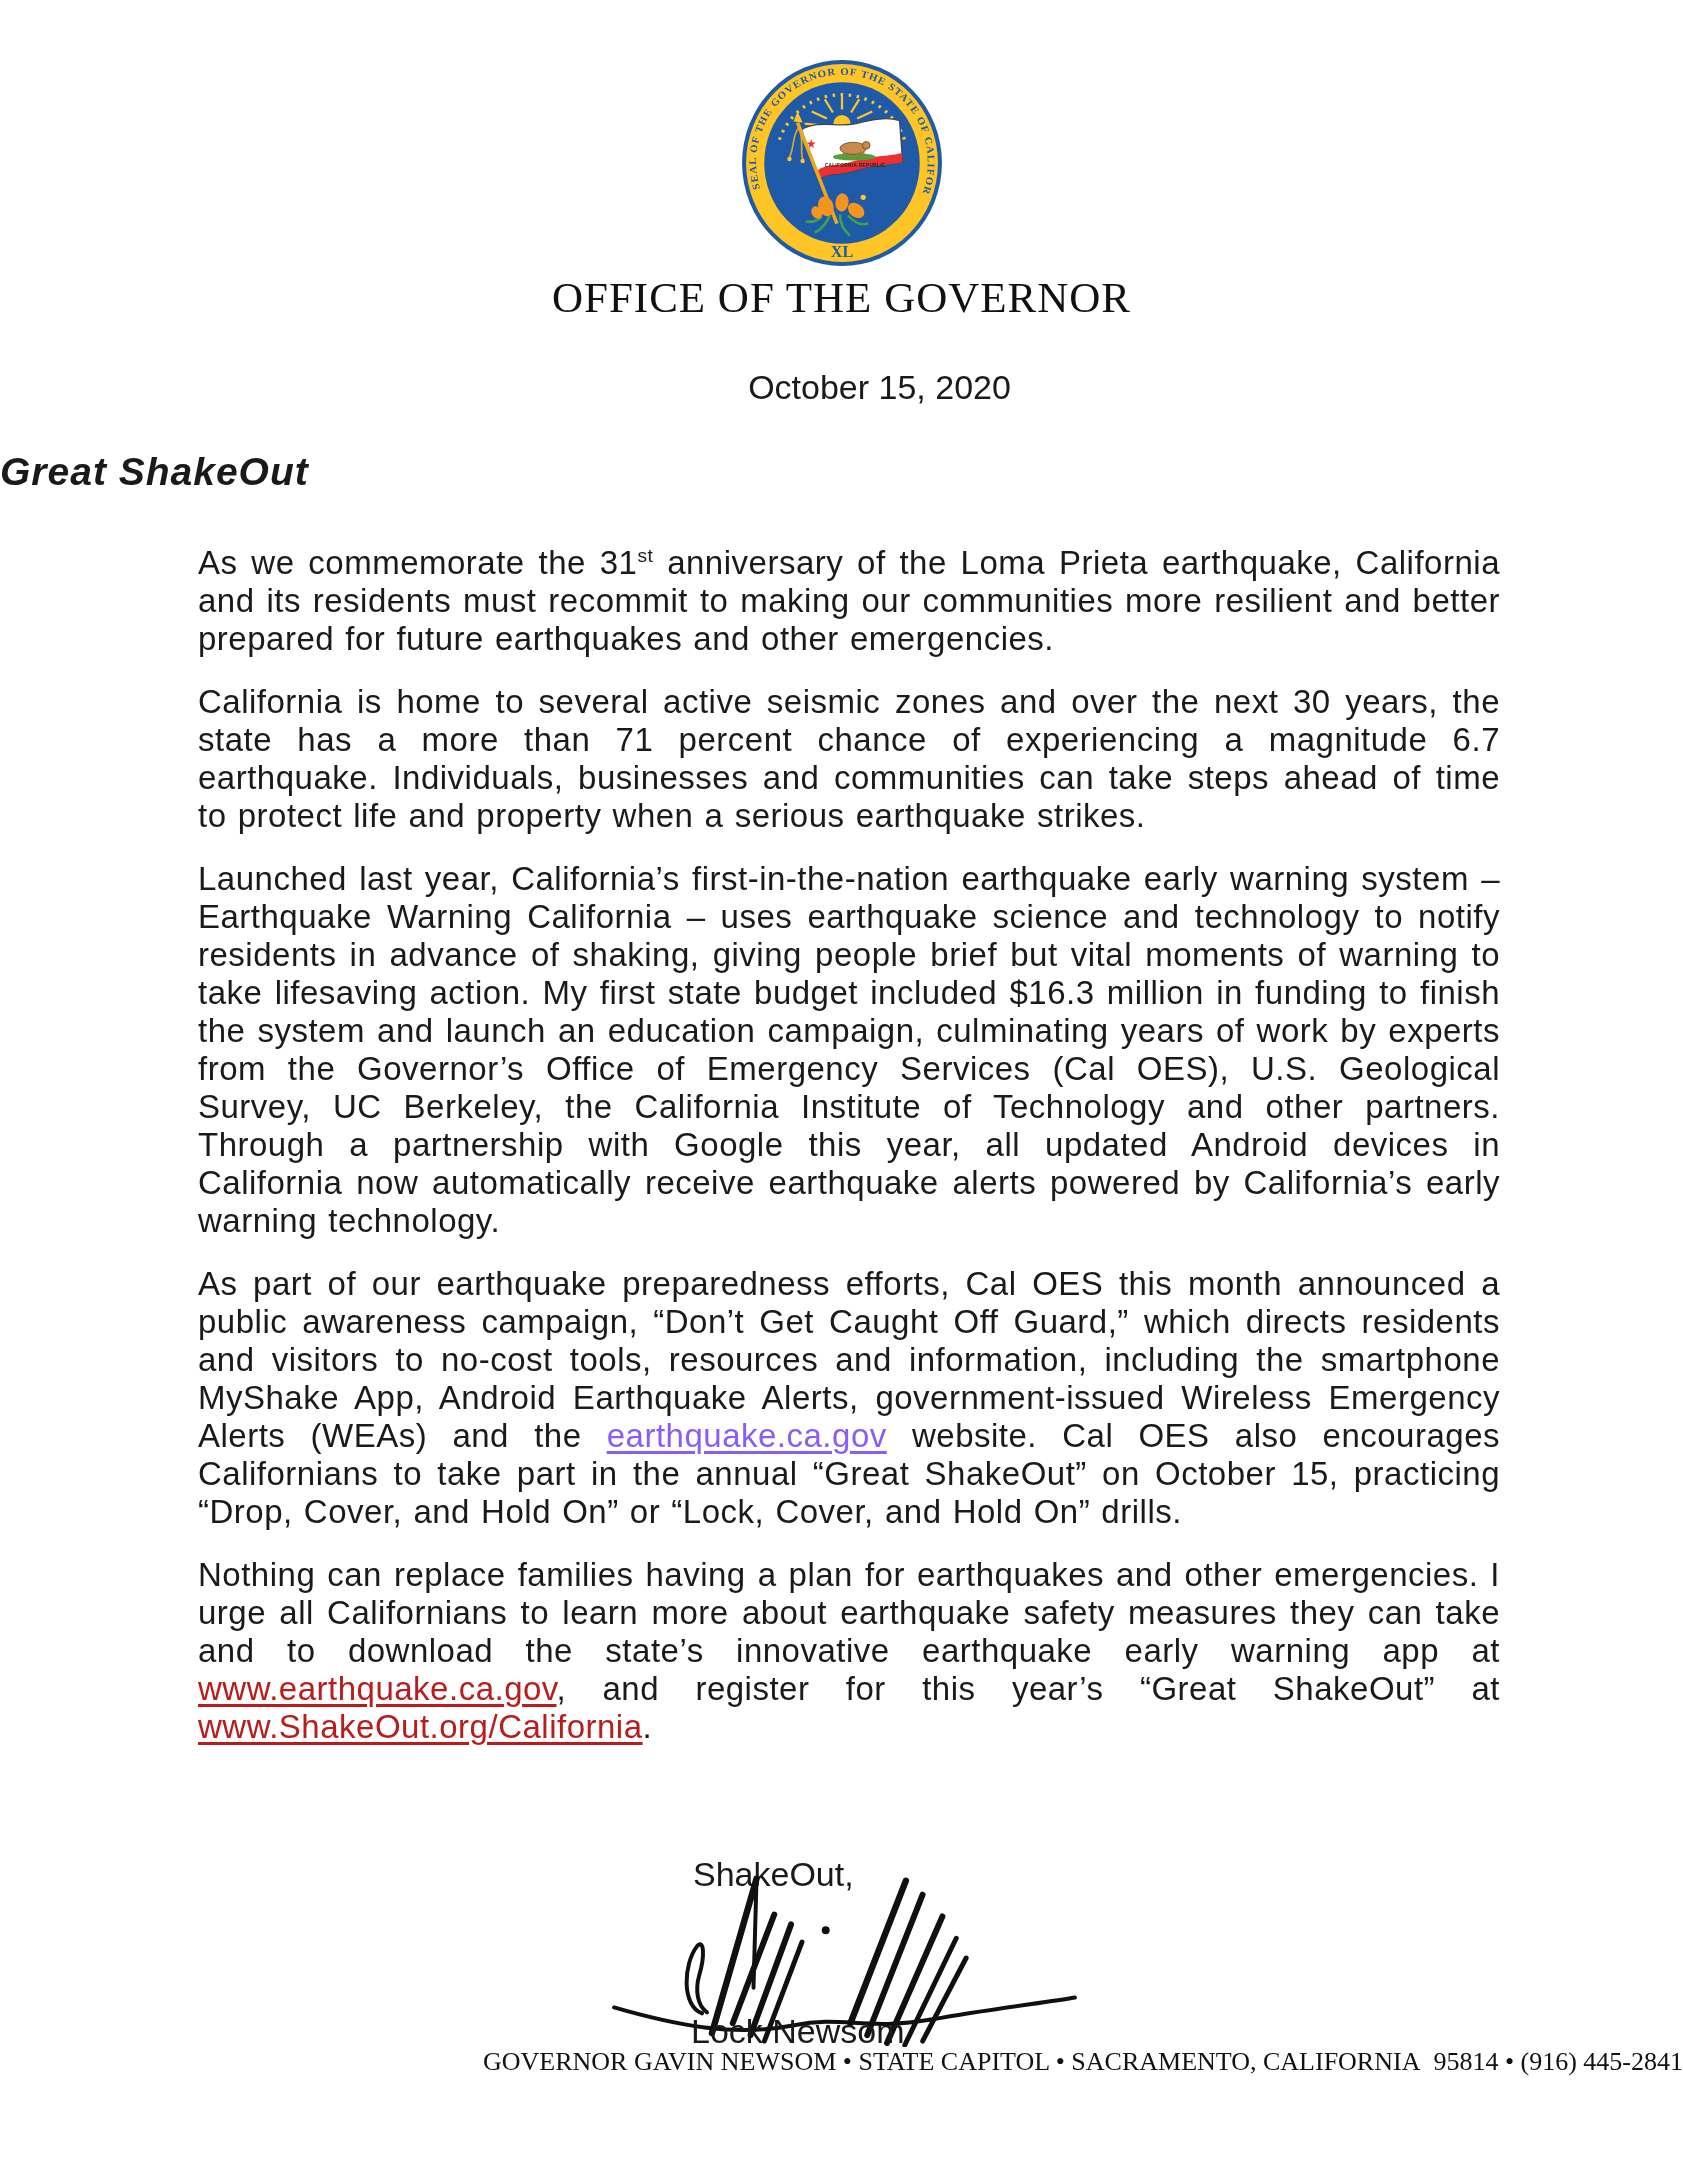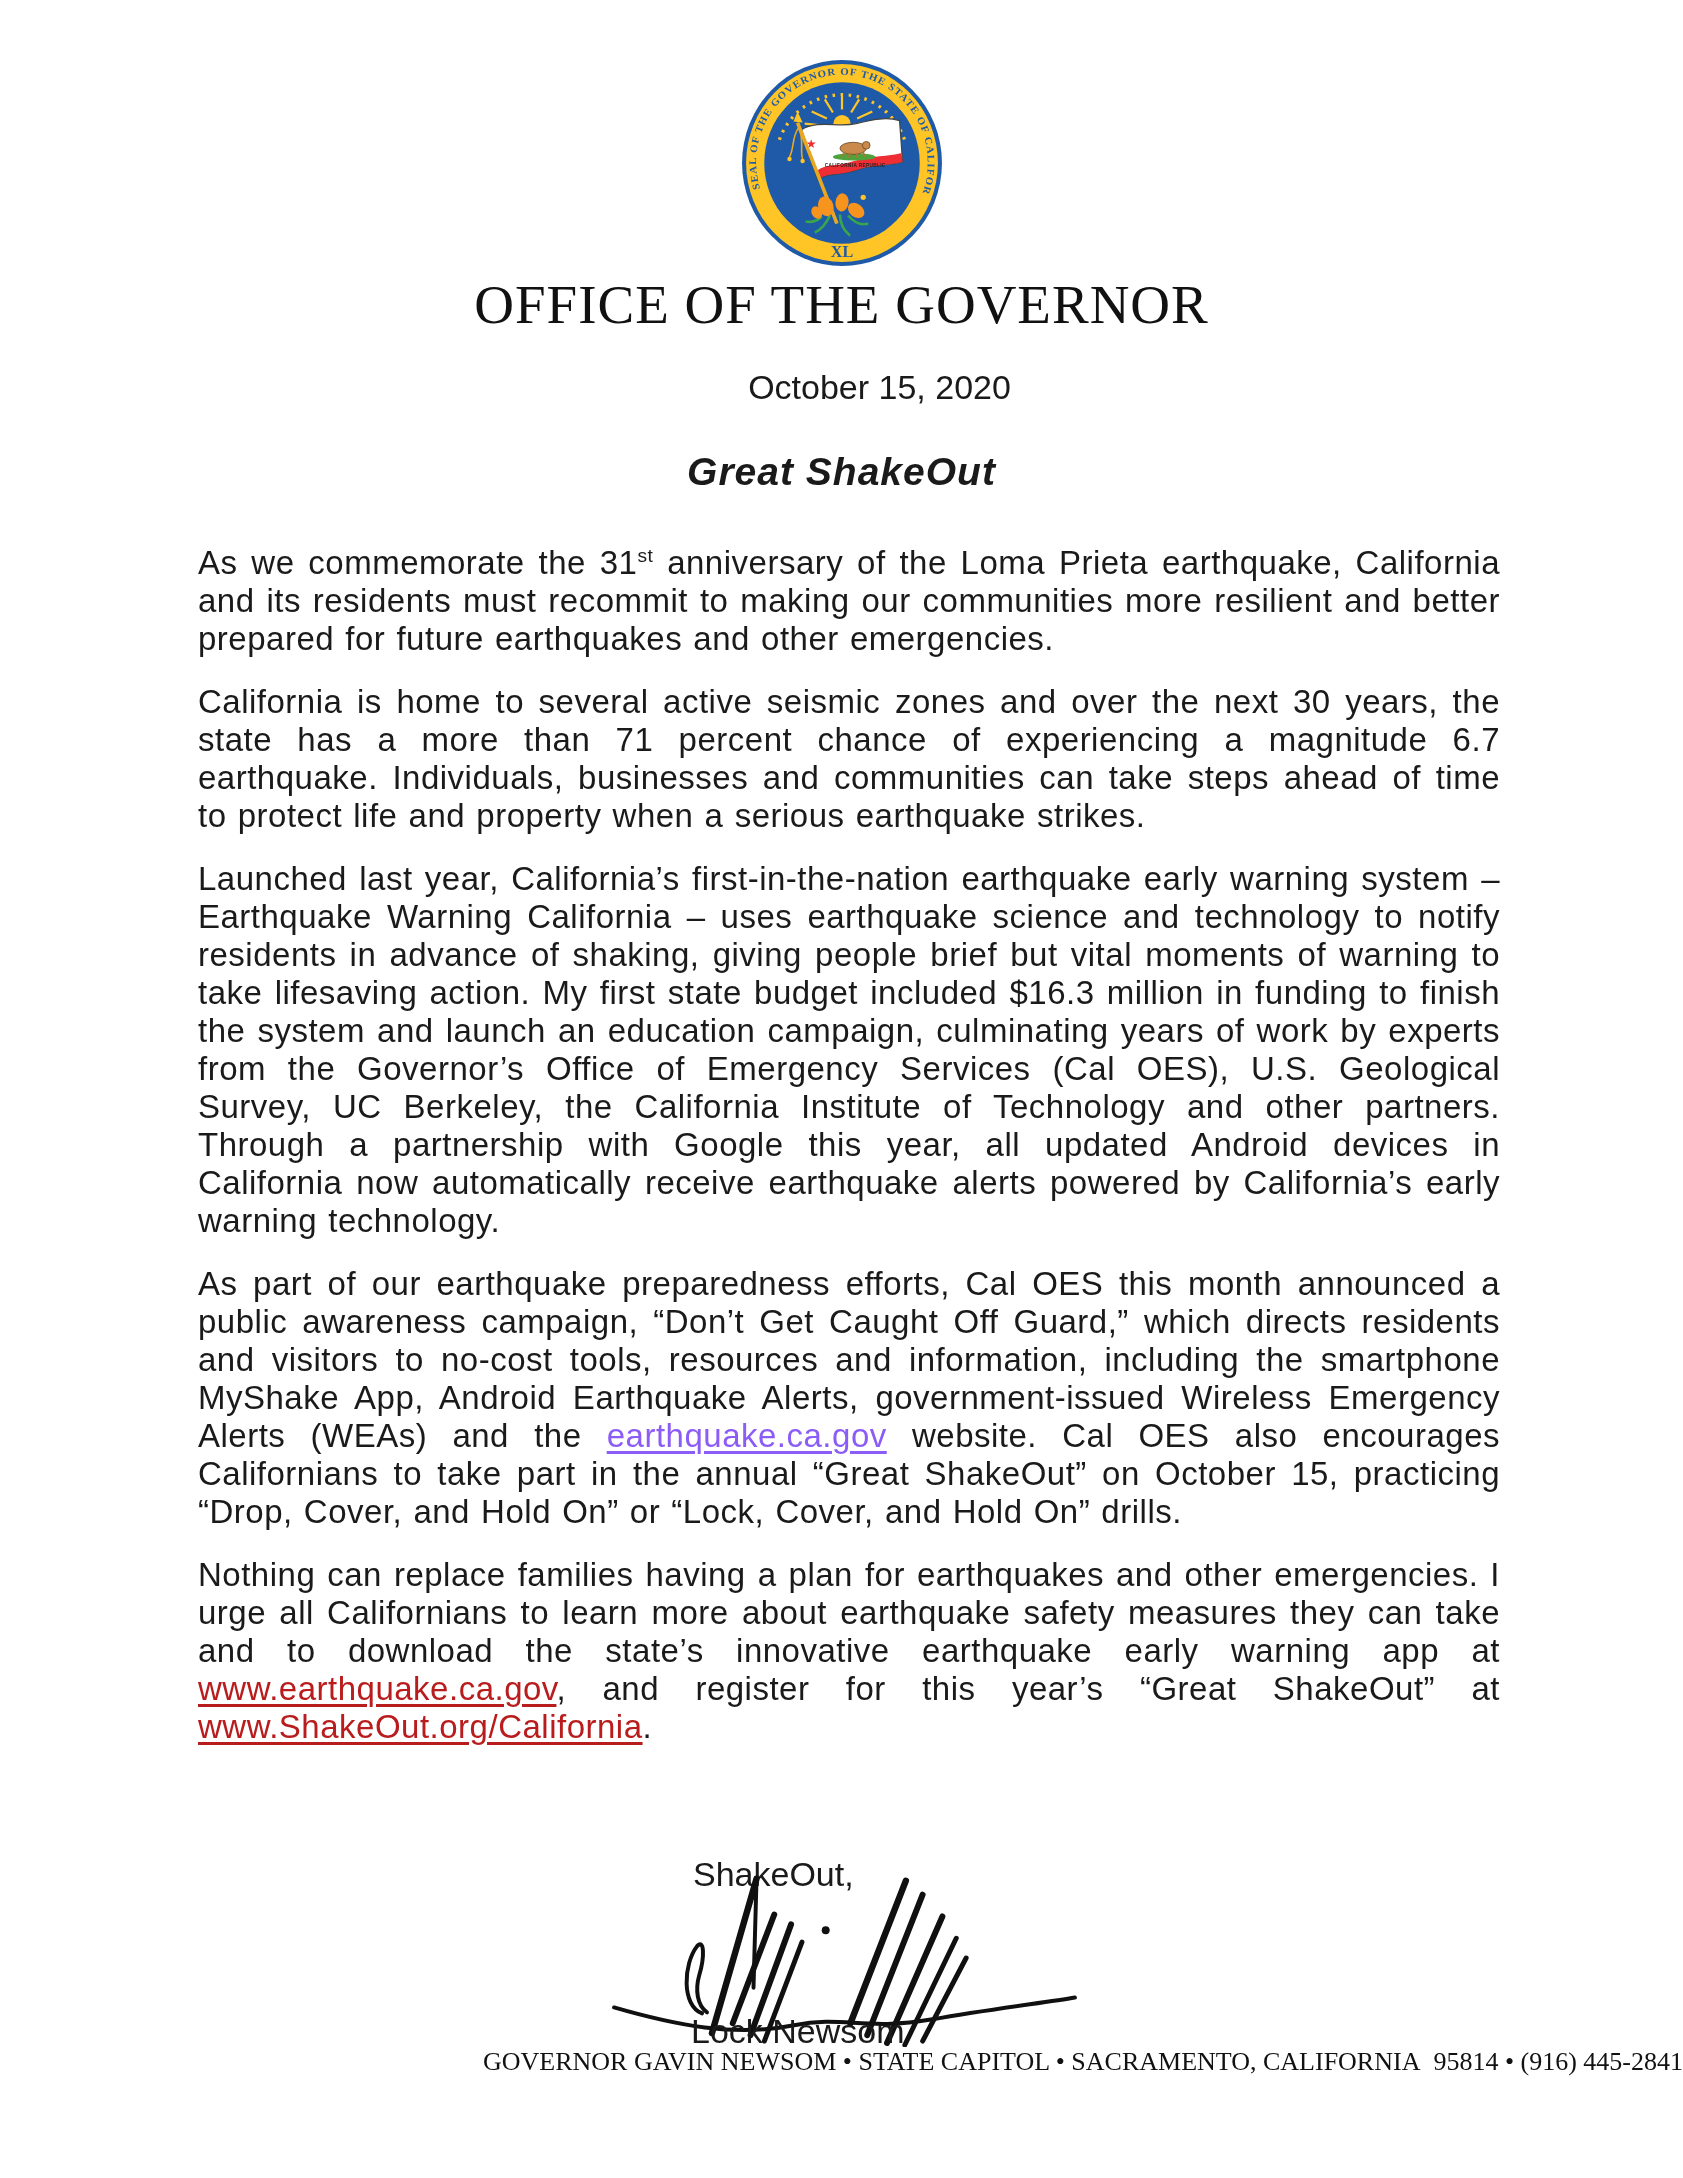--- a/index.html
+++ b/index.html
@@ -4,27 +4,27 @@
 <style>
   html,body { margin:0; padding:0; background:#ffffff; }
   .page {
     position:relative; width:1683px; height:2178px; background:#ffffff;
     font-family:"Liberation Sans", sans-serif; color:#1a1a1a; overflow:hidden;
   }
   .seal-wrap { position:absolute; top:59px; left:50%; transform:translateX(-50%);
     width:202px; height:208px; }
   .office-title {
     position:absolute; top:273px; left:0; width:100%; text-align:center;
-    font-family:"Liberation Serif", serif; font-size:55px; letter-spacing:1px;
+    font-family:"Liberation Serif", serif; font-size:43px; letter-spacing:1px;
     color:#111;
   }
   .letter-date { position:absolute; top:368px; left:0; width:100%;
     text-align:center; font-size:34px;margin-left:38px; }
   .letter-subject { position:absolute; top:450px; left:0; width:100%;
-    text-align:center; font-size:39px; font-weight:bold; font-style:italic;
+    text-align:left; font-size:39px; font-weight:bold; font-style:italic;
     letter-spacing:1px; }
   .body-text {
     position:absolute; top:544px; left:198px; width:1302px;
     font-size:33px; line-height:38px; letter-spacing:0.5px; word-spacing:1.5px;
     text-align:justify;
   }
   .body-text p { margin:0 0 25px 0; }
   .body-text sup { font-size:0.58em; line-height:0; vertical-align:super; }
   a.link-blue   { color:#8b5cf6; text-decoration:underline;
                   text-decoration-thickness:3px; text-underline-offset:4px; cursor:pointer; }

